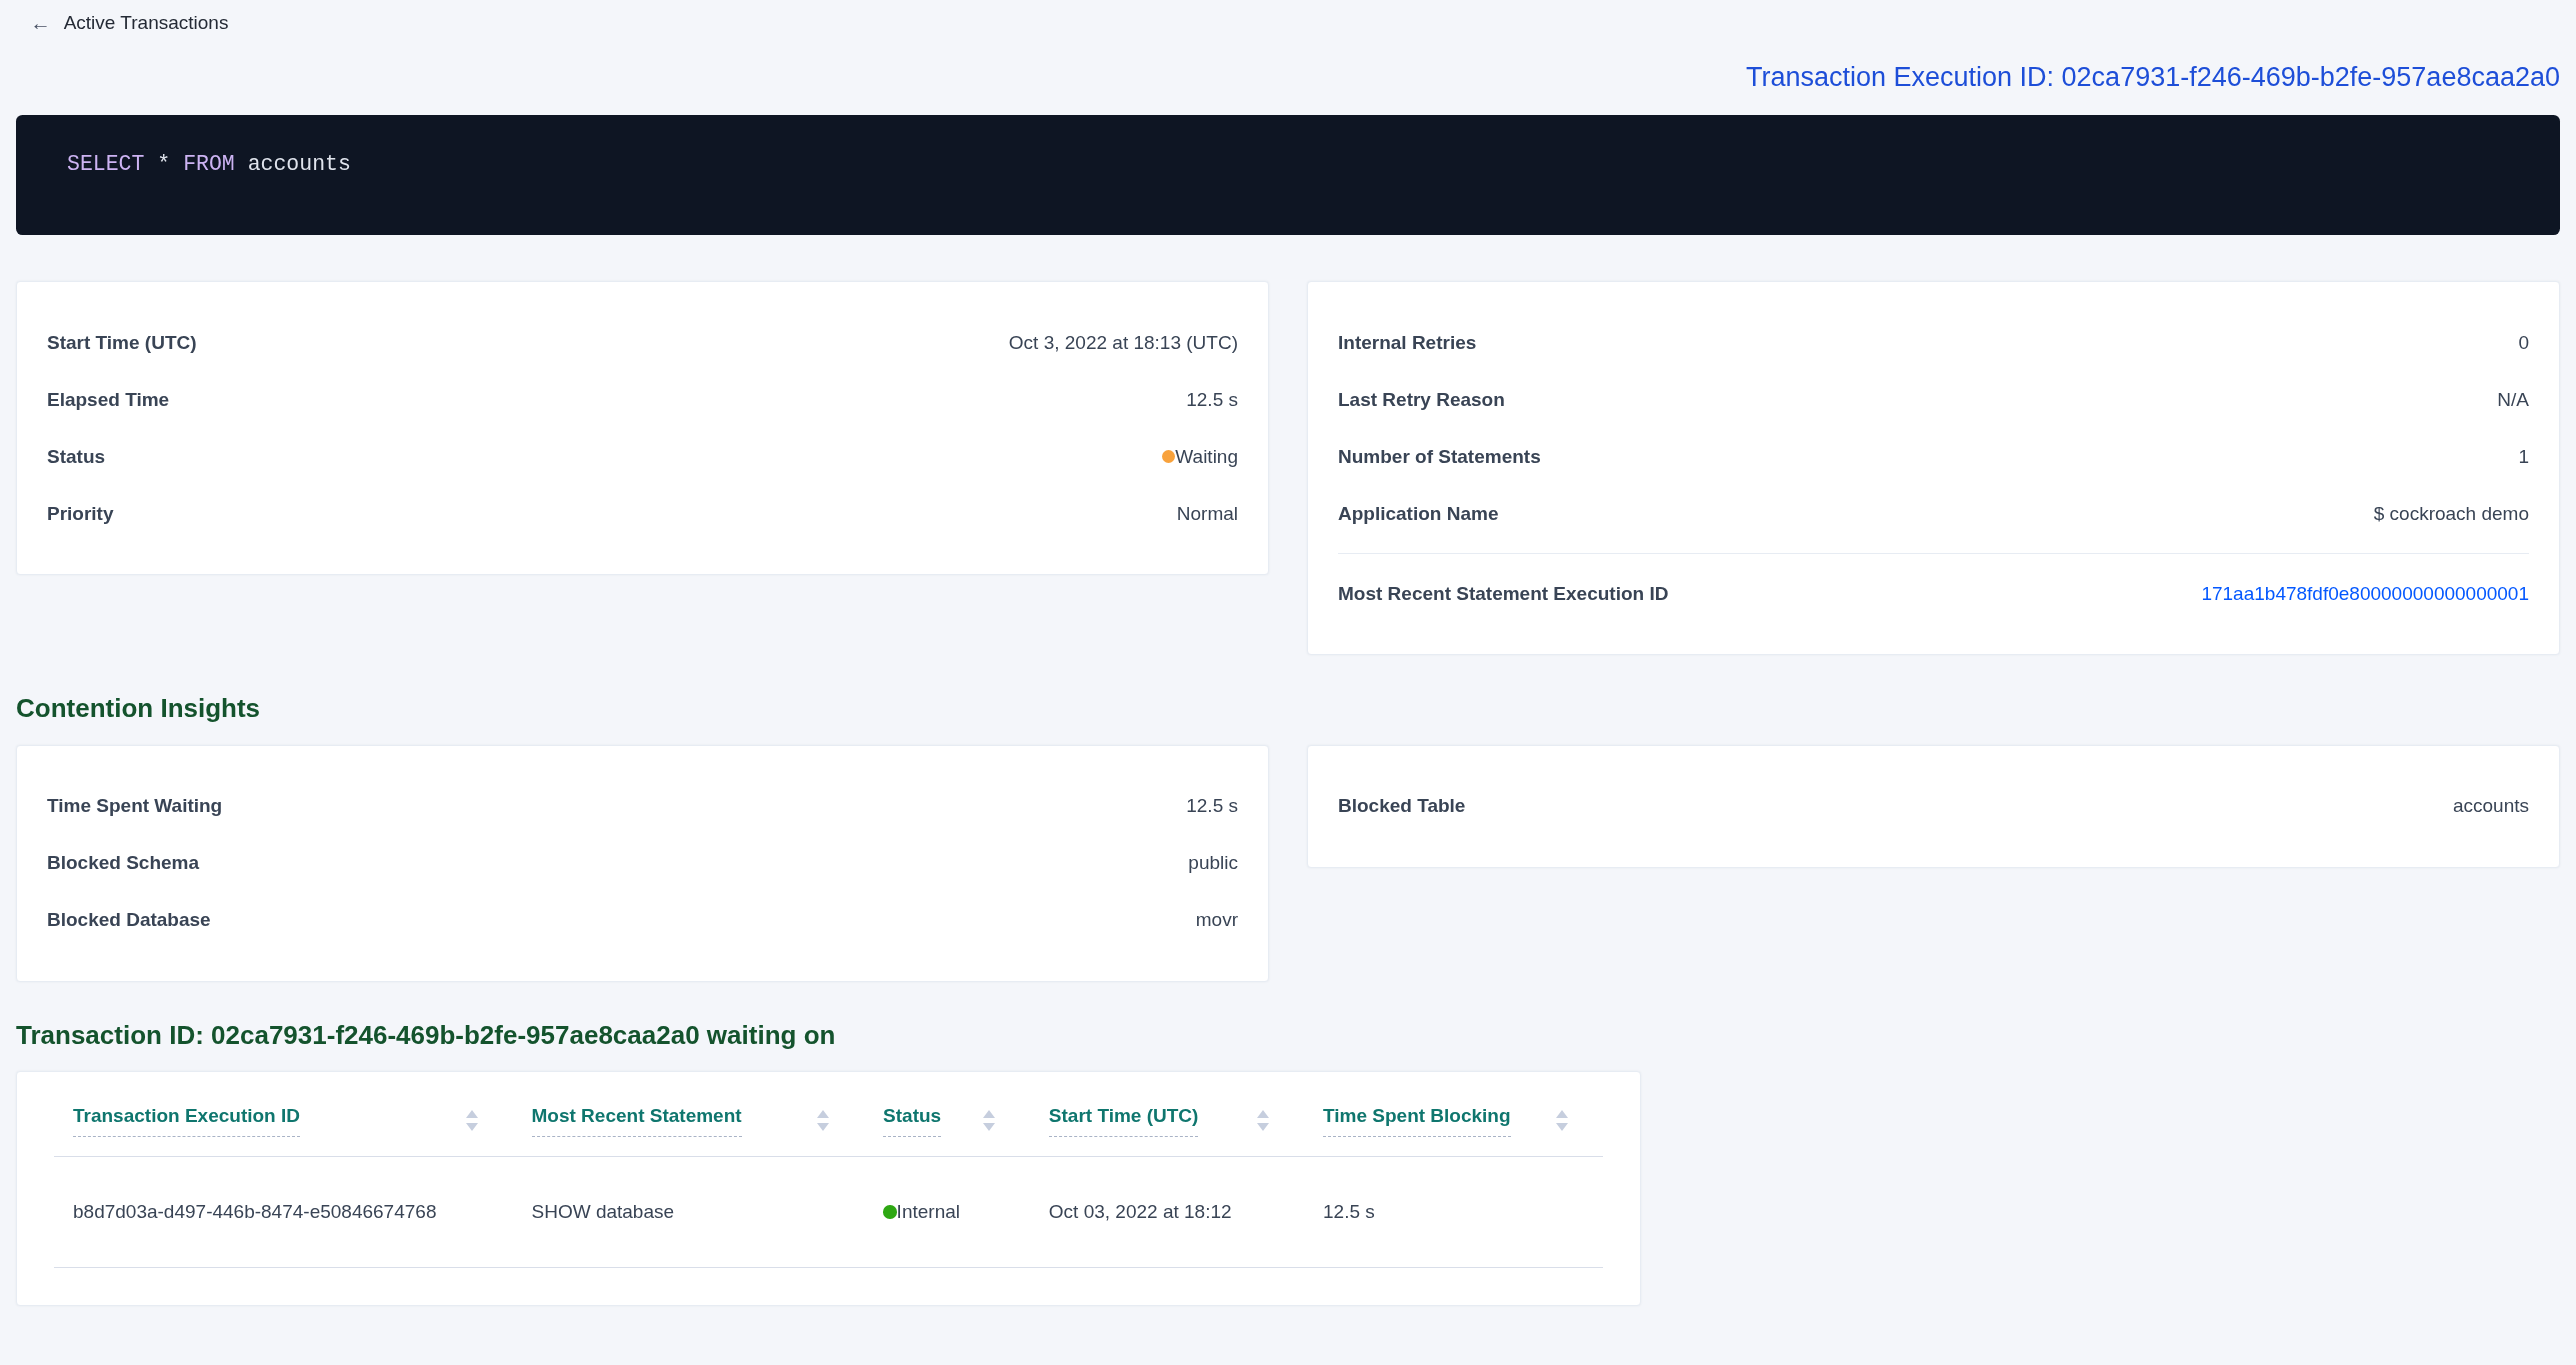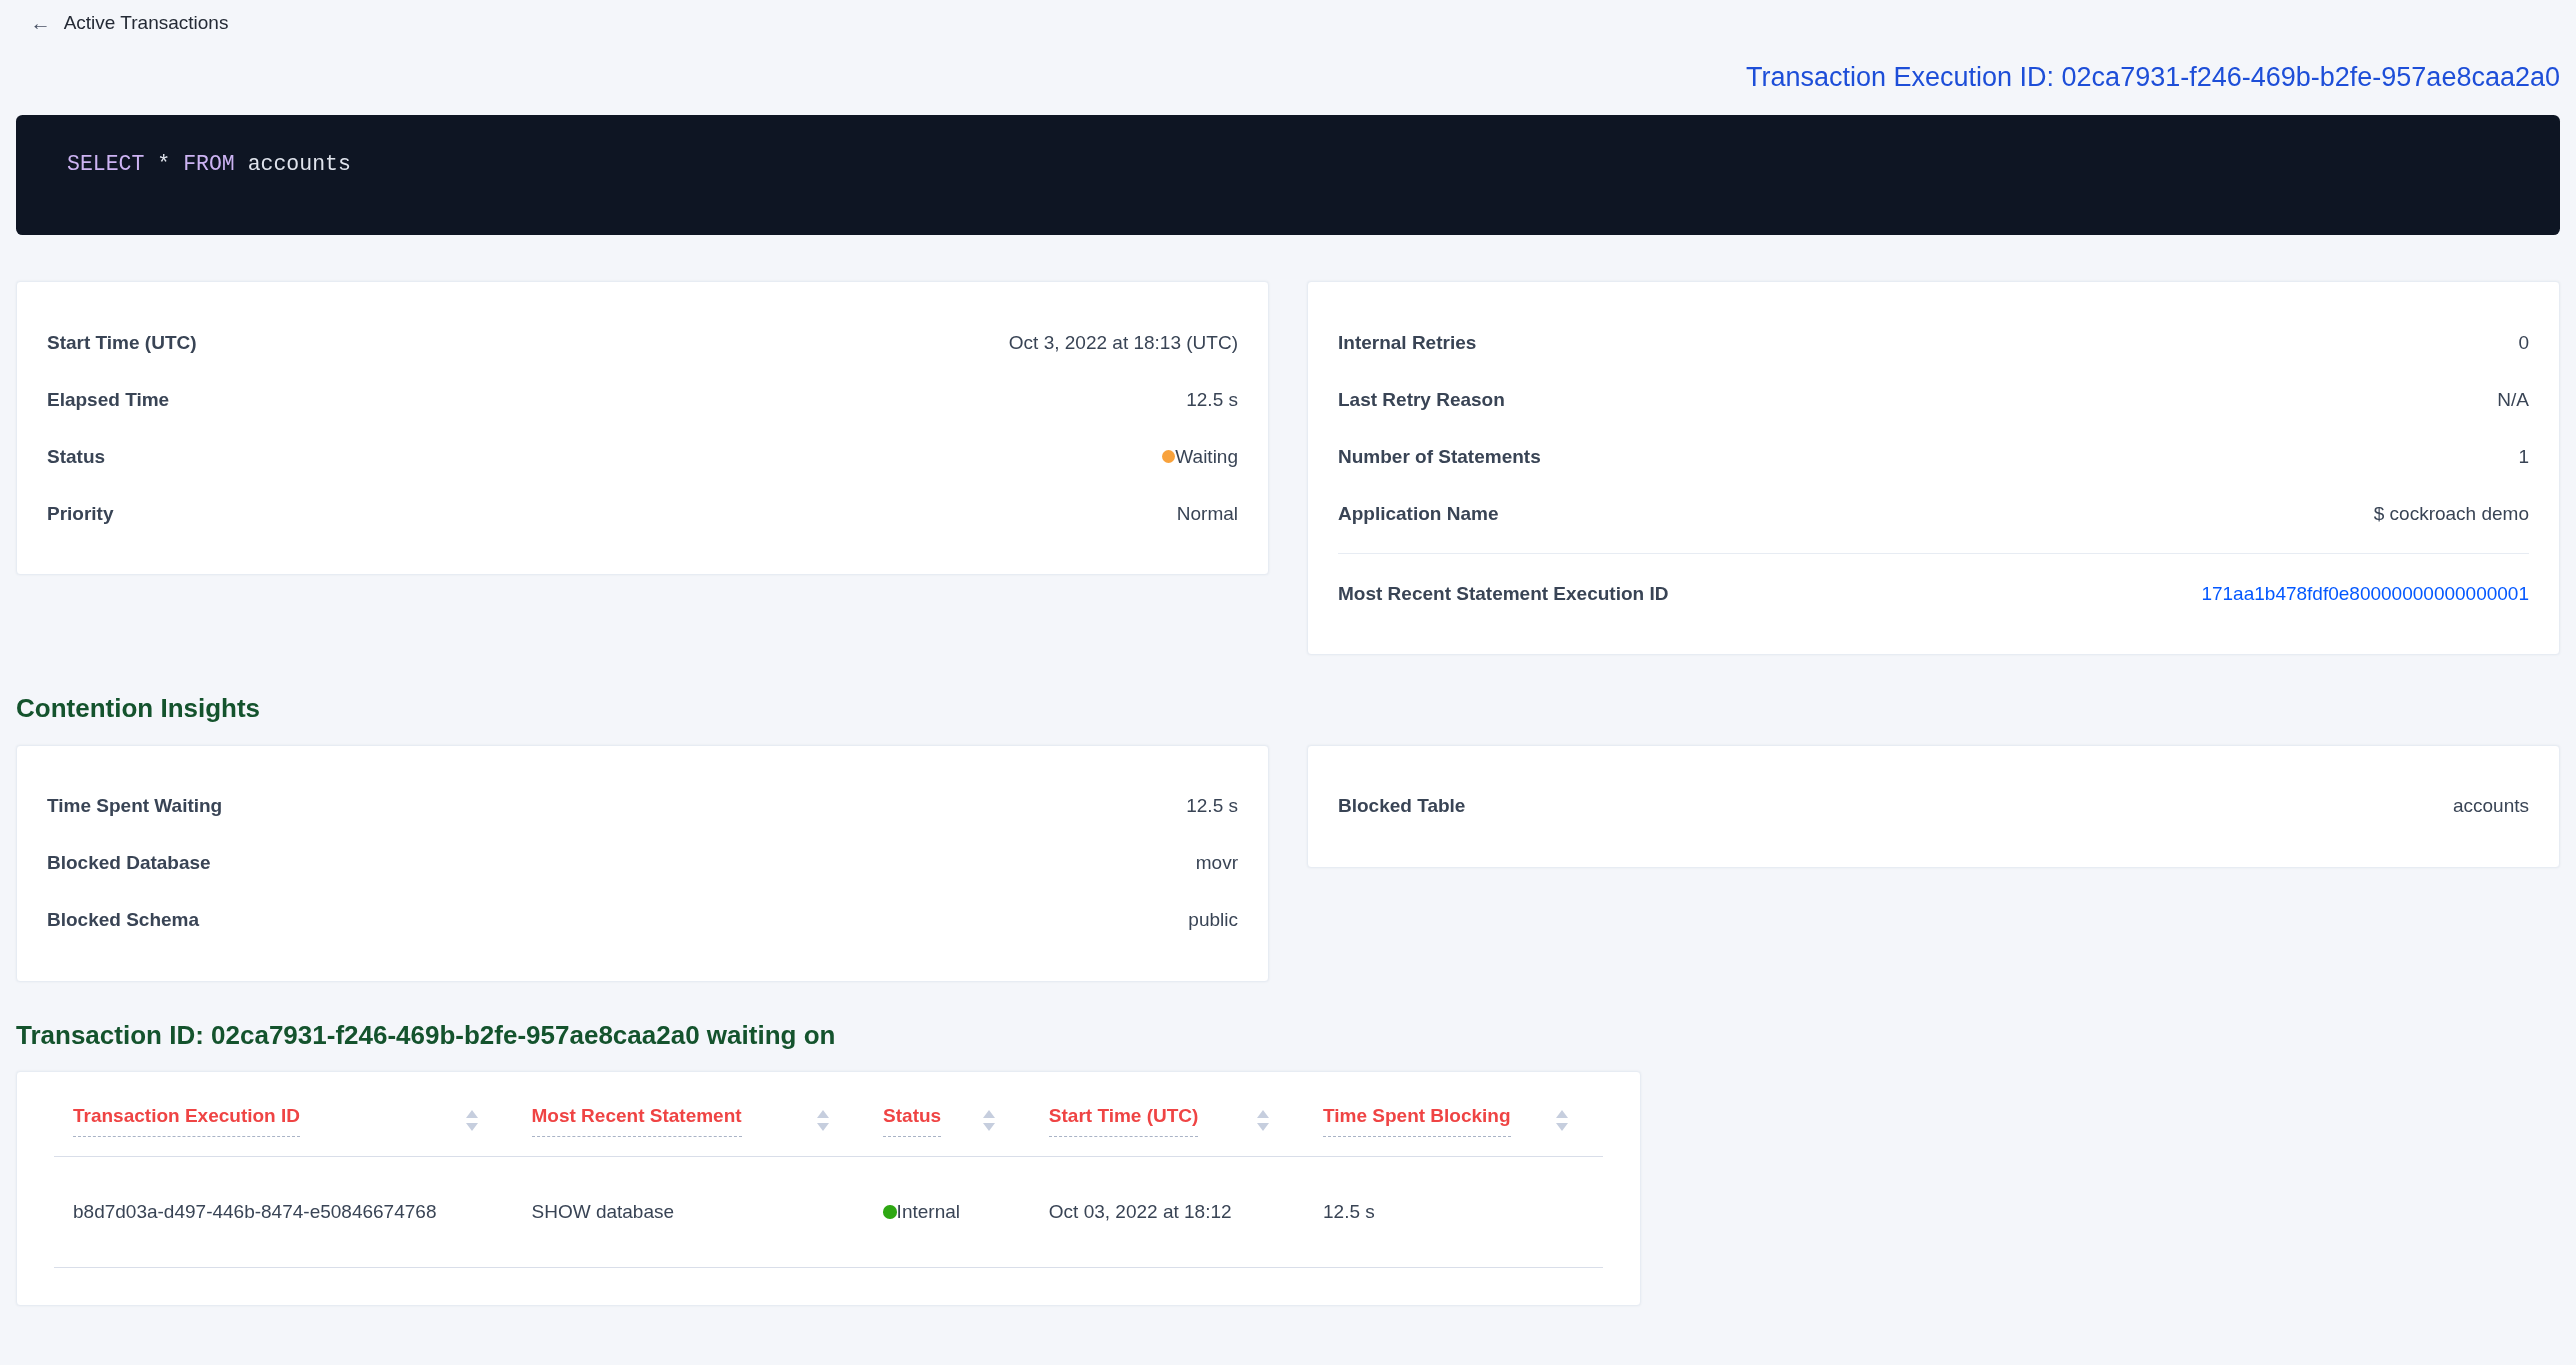--- a/index.html
+++ b/index.html
@@ -84,21 +84,21 @@
     border: 0.8px solid #e7ecf3;
     border-radius: 4px;
     padding: 0 37px 37px 37px;
     box-shadow: 0 0 2.4px rgba(67,90,111,.08);
   }
   table.wait-table { width: 100%; border-collapse: collapse; }
   .wait-table th {
     text-align: right; vertical-align: top;
     padding: 33px 0 19px 19px;
     border-bottom: 1.6px solid #d9dee9;
-    font-size: 19px; font-weight: bold; color: #ef4444;
+    font-size: 19px; font-weight: bold; color: #0f766e;
   }
   .th-inner { display: flex; align-items: flex-start; justify-content: space-between; }
   .th-label {
     border-bottom: 1.6px dashed #a9b3c6;
     padding-bottom: 8.8px;
     cursor: pointer;
   }
   .sort { display: inline-flex; flex-direction: column; gap: 4.8px; margin: 4.8px 35px 0 14.3px; cursor: pointer; }
   .tri { width: 0; height: 0; border-left: 6.4px solid transparent; border-right: 6.4px solid transparent; }
   .tri.up   { border-bottom: 8px solid #c6cede; }
@@ -184,26 +184,26 @@
   <h2 class="section-heading">Contention Insights</h2>
 
   <div class="grid-2 grid-row2">
 
     <div class="card">
       <div class="kv-row">
         <span class="kv-label">Time Spent Waiting</span>
         <span class="kv-value">12.5 s</span>
       </div>
       <div class="kv-row">
+        <span class="kv-label">Blocked Schema</span>
+        <span class="kv-value">public</span>
+      </div>
+      <div class="kv-row">
         <span class="kv-label">Blocked Database</span>
         <span class="kv-value">movr</span>
-      </div>
-      <div class="kv-row">
-        <span class="kv-label">Blocked Schema</span>
-        <span class="kv-value">public</span>
       </div>
     </div>
 
     <div class="card">
       <div class="kv-row">
         <span class="kv-label">Blocked Table</span>
         <span class="kv-value">accounts</span>
       </div>
     </div>
 

